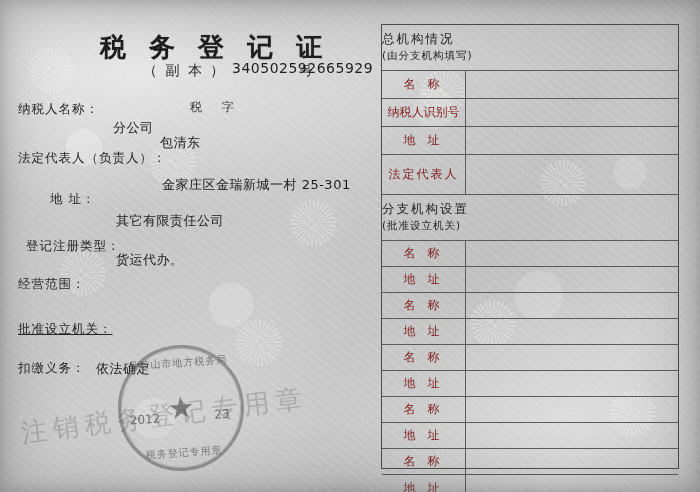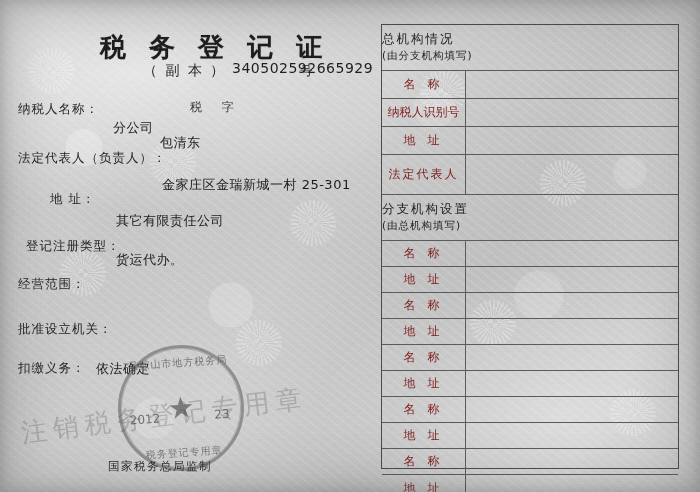--- a/index.html
+++ b/index.html
@@ -285,39 +285,38 @@
 
     <div class="field-label" style="left:18px; top:191px;margin-left:32px;">地        址：</div>
     <div class="field-value" style="left:116px; top:176px;margin-left:46px;">金家庄区金瑞新城一村 25-301</div>
 
     <div class="field-label" style="left:18px; top:238px;margin-left:8px;">登记注册类型：</div>
     <div class="field-value" style="left:116px; top:212px;">其它有限责任公司</div>
 
     <div class="field-label" style="left:18px; top:276px;">经营范围：</div>
     <div class="field-value" style="left:116px; top:251px;">货运代办。</div>
 
-    <div class="field-label" style="left:18px; top:321px;">批准设立机关：</div>
+    <div class="field-label" style="left:18px; top:321px;text-decoration:underline;">批准设立机关：</div>
     <div class="field-value" style="left:116px; top:321px;"></div>
 
     <div class="field-label" style="left:18px; top:360px;">扣缴义务：</div>
     <div class="field-value" style="left:96px; top:360px;">依法确定</div>
 
     <div id="overprint">注销税务登记专用章</div>
 
     <div id="seal">
       <div class="seal-txt-top">马鞍山市地方税务局</div>
       <div class="star">
           <span>★</span>
         </div>
       <div class="seal-year">2012</div>
       <div class="seal-no">23</div>
       <div class="seal-bottom">税务登记专用章</div>
     </div>
 
-    <div class="foot-note">国家税务总局监制</div>
   </div>
 
   <div id="right">
 
     <div class="trow h46">
       <div class="th">
         <span>总机构情况</span>
         <span class="small">(由分支机构填写)</span>
       </div>
     </div>
@@ -335,21 +334,21 @@
       <div class="cell-val"></div>
     </div>
     <div class="trow h40">
       <div class="cell-label" style="letter-spacing:2px;">法定代表人</div>
       <div class="cell-val"></div>
     </div>
 
     <div class="trow h46">
       <div class="th">
         <span>分支机构设置</span>
-        <span class="small">(由总机构填写)</span>
+        <span class="small">(批准设立机关)</span>
       </div>
     </div>
 
     <div class="trow h26">
       <div class="cell-label">名    称</div>
       <div class="cell-val"></div>
     </div>
     <div class="trow h26">
       <div class="cell-label">地    址</div>
       <div class="cell-val"></div>

